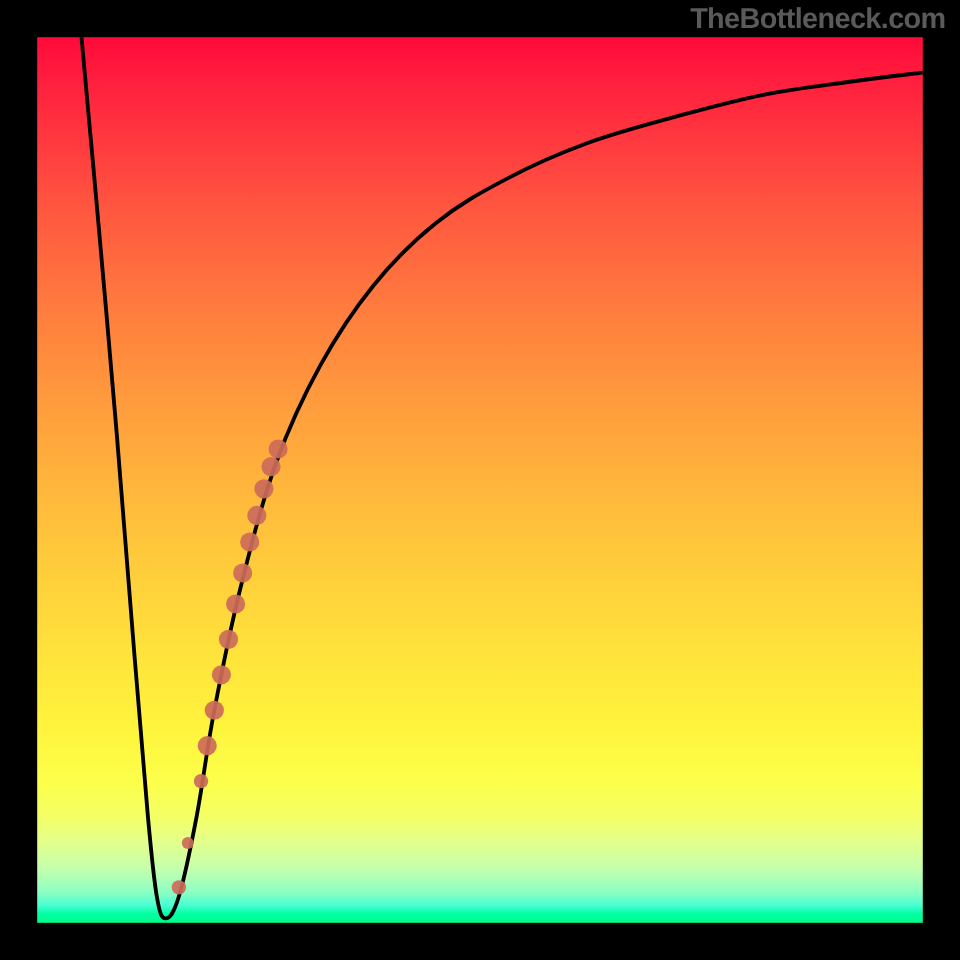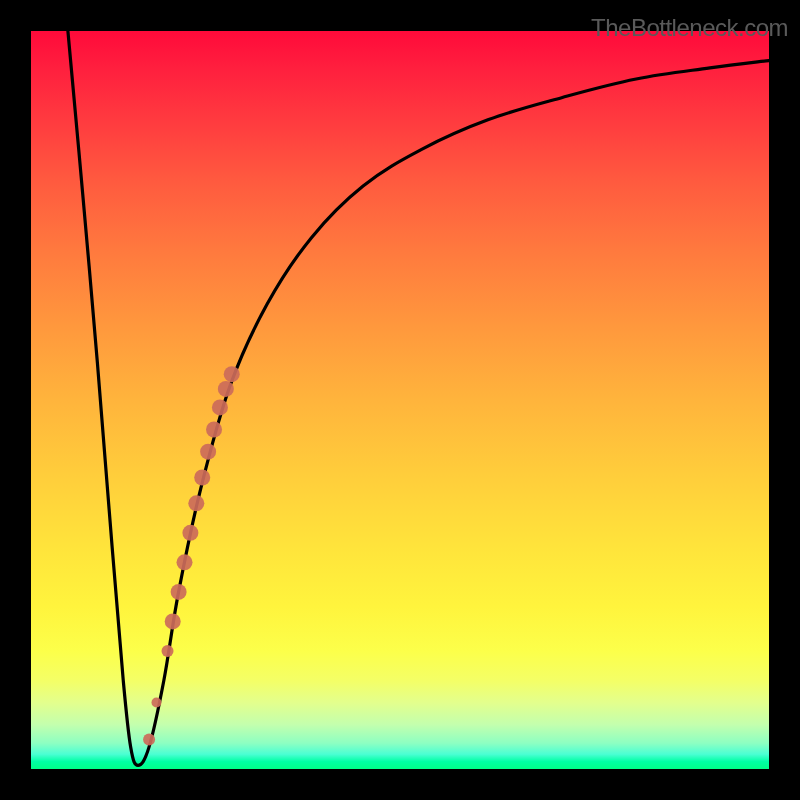--- a/index.html
+++ b/index.html
@@ -6,25 +6,25 @@
   body {
     width: 800px;
     height: 800px;
     background: #000;
     position: relative;
     font-family: Arial, sans-serif;
     overflow: hidden;
   }
   .watermark {
     position: absolute;
-    top: 14px;
+    top: 2px;
     right: 12px;
     color: #5a5a5a;
     font-size: 24px;
-    font-weight: 400;
+    font-weight: 700;
     z-index: 10;
     letter-spacing: -0.5px;
     text-align: center;
   }
   .plot-area {
     position: absolute;
     left: 31px;
     top: 31px;
     width: 738px;
     height: 738px;

